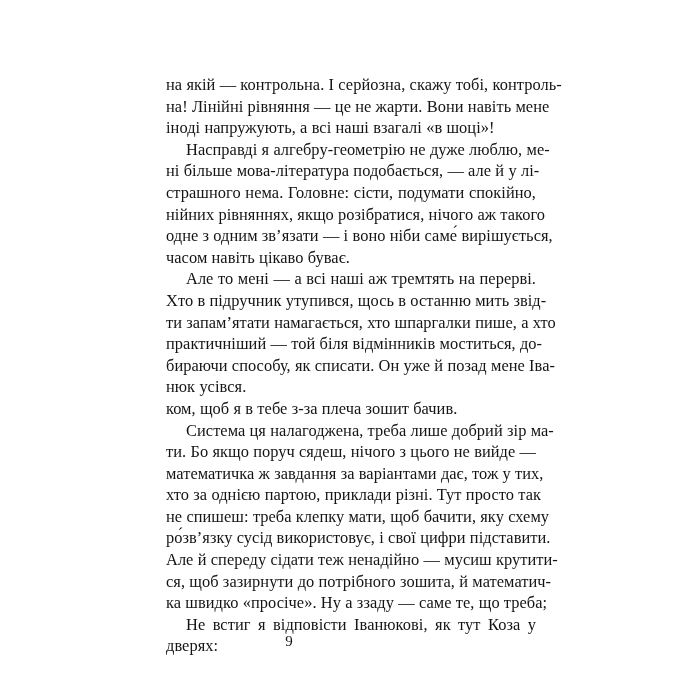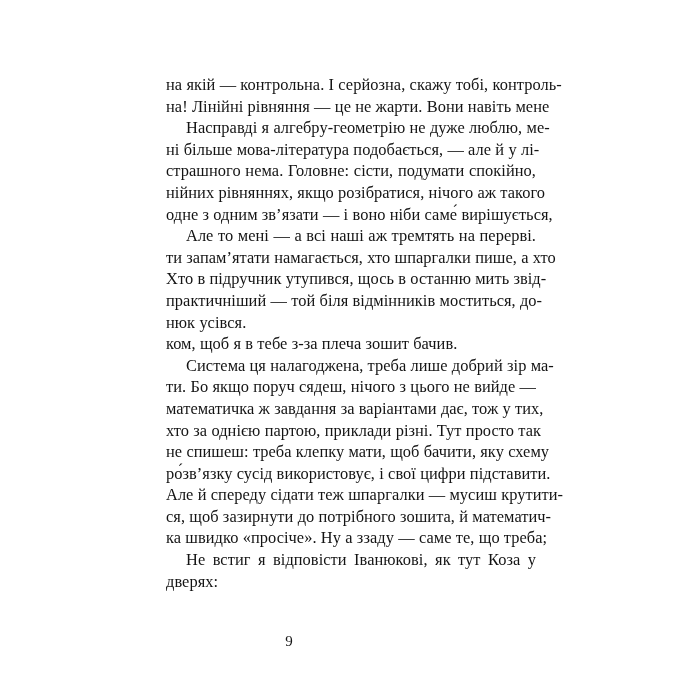--- a/index.html
+++ b/index.html
@@ -70,50 +70,53 @@
 </head>
 <body>
 
 <div id="page">
 
   <div id="text-block">
 
     <p class="para">
       <span class="line">на якій — контрольна. І серйозна, скажу тобі, контроль-</span>
       <span class="line">на! Лінійні рівняння — це не жарти. Вони навіть мене</span>
+      <span class="line last">іноді напружують, а всі наші взагалі «в шоці»!</span>
     </p>
 
     <p class="para">
       <span class="line"><span class="indent-space"></span><span class="line-inner">Насправді я алгебру-геометрію не дуже люблю, ме-</span></span>
       <span class="line">ні більше мова-література подобається, — але й у лі-</span>
       <span class="line">страшного нема. Головне: сісти, подумати спокійно,</span>
       <span class="line">нійних рівняннях, якщо розібратися, нічого аж такого</span>
       <span class="line">одне з одним зв’язати — і воно ніби саме́ вирішується,</span>
+      <span class="line last">часом навіть цікаво буває.</span>
     </p>
 
     <p class="para">
       <span class="line"><span class="indent-space"></span><span class="line-inner">Але то мені — а всі наші аж тремтять на перерві.</span></span>
+      <span class="line">Хто в підручник утупився, щось в останню мить звід-</span>
       <span class="line">ти запам’ятати намагається, хто шпаргалки пише, а хто</span>
-      <span class="line">Хто в підручник утупився, щось в останню мить звід-</span>
       <span class="line">практичніший — той біля відмінників моститься, до-</span>
+      <span class="line">бираючи способу, як списати. Он уже й позад мене Іва-</span>
       <span class="line last">нюк усівся.</span>
     </p>
 
     <p class="para">
       <span class="line last">ком, щоб я в тебе з-за плеча зошит бачив.</span>
     </p>
 
     <p class="para">
       <span class="line"><span class="indent-space"></span><span class="line-inner">Система ця налагоджена, треба лише добрий зір ма-</span></span>
       <span class="line">ти. Бо якщо поруч сядеш, нічого з цього не вийде —</span>
       <span class="line">математичка ж завдання за варіантами дає, тож у тих,</span>
       <span class="line">хто за однією партою, приклади різні. Тут просто так</span>
       <span class="line">не спишеш: треба клепку мати, щоб бачити, яку схему</span>
       <span class="line">ро́зв’язку сусід використовує, і свої цифри підставити.</span>
-      <span class="line">Але й спереду сідати теж шпаргалки — мусиш крутити-</span>
+      <span class="line">Але й спереду сідати теж ненадійно — мусиш крутити-</span>
       <span class="line">ся, щоб зазирнути до потрібного зошита, й математич-</span>
       <span class="line">ка швидко «просіче». Ну а ззаду — саме те, що треба;</span>
     </p>
 
     <p class="para">
       <span class="line last"><span class="indent-space"></span><span class="line-inner">Не встиг я відповісти Іванюкові, як тут Коза у дверях:</span></span>
     </p>
   </div>
 
   <div id="folio">9</div>

